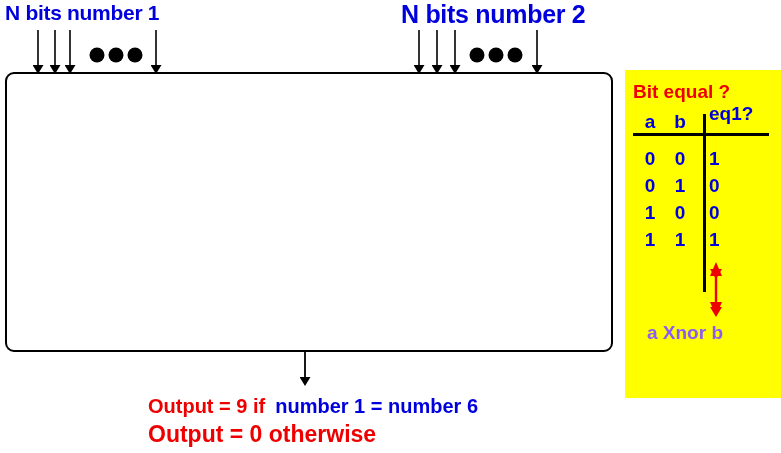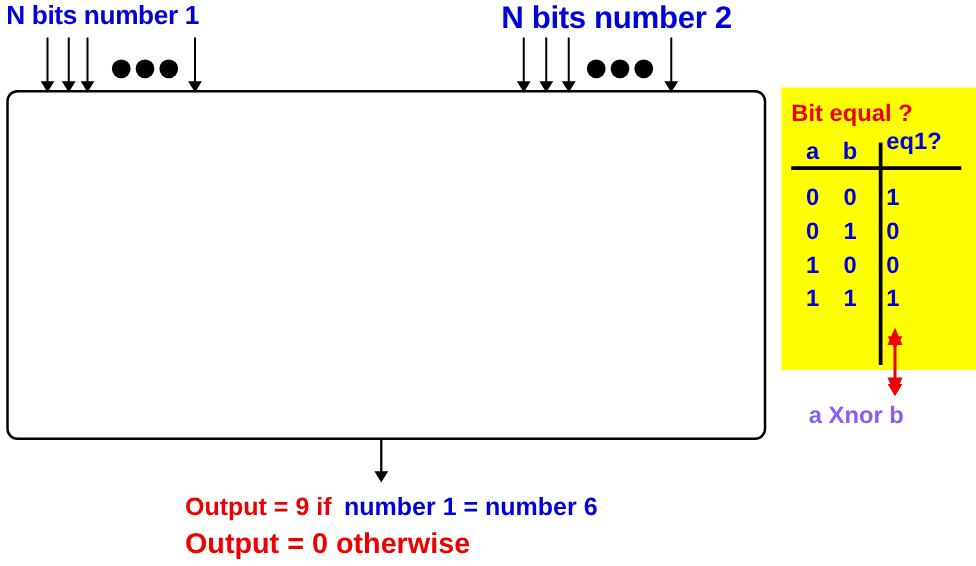--- a/index.html
+++ b/index.html
@@ -57,21 +57,21 @@
     width: 781px; height: 453px;
     pointer-events: none;
   }
 
   
   #bit-equal-panel {
     position: absolute;
     left: 625px;
     top: 70px;
     width: 156px;
-    height: 226px;
+    height: 328px;
     background: #ffff00;
   }
   #panel-title {
     position: absolute;
     left: 8px; top: 11px;
     font-size: 19px;
     font-weight: bold;
     color: #ee0000;
     white-space: nowrap;
   }

